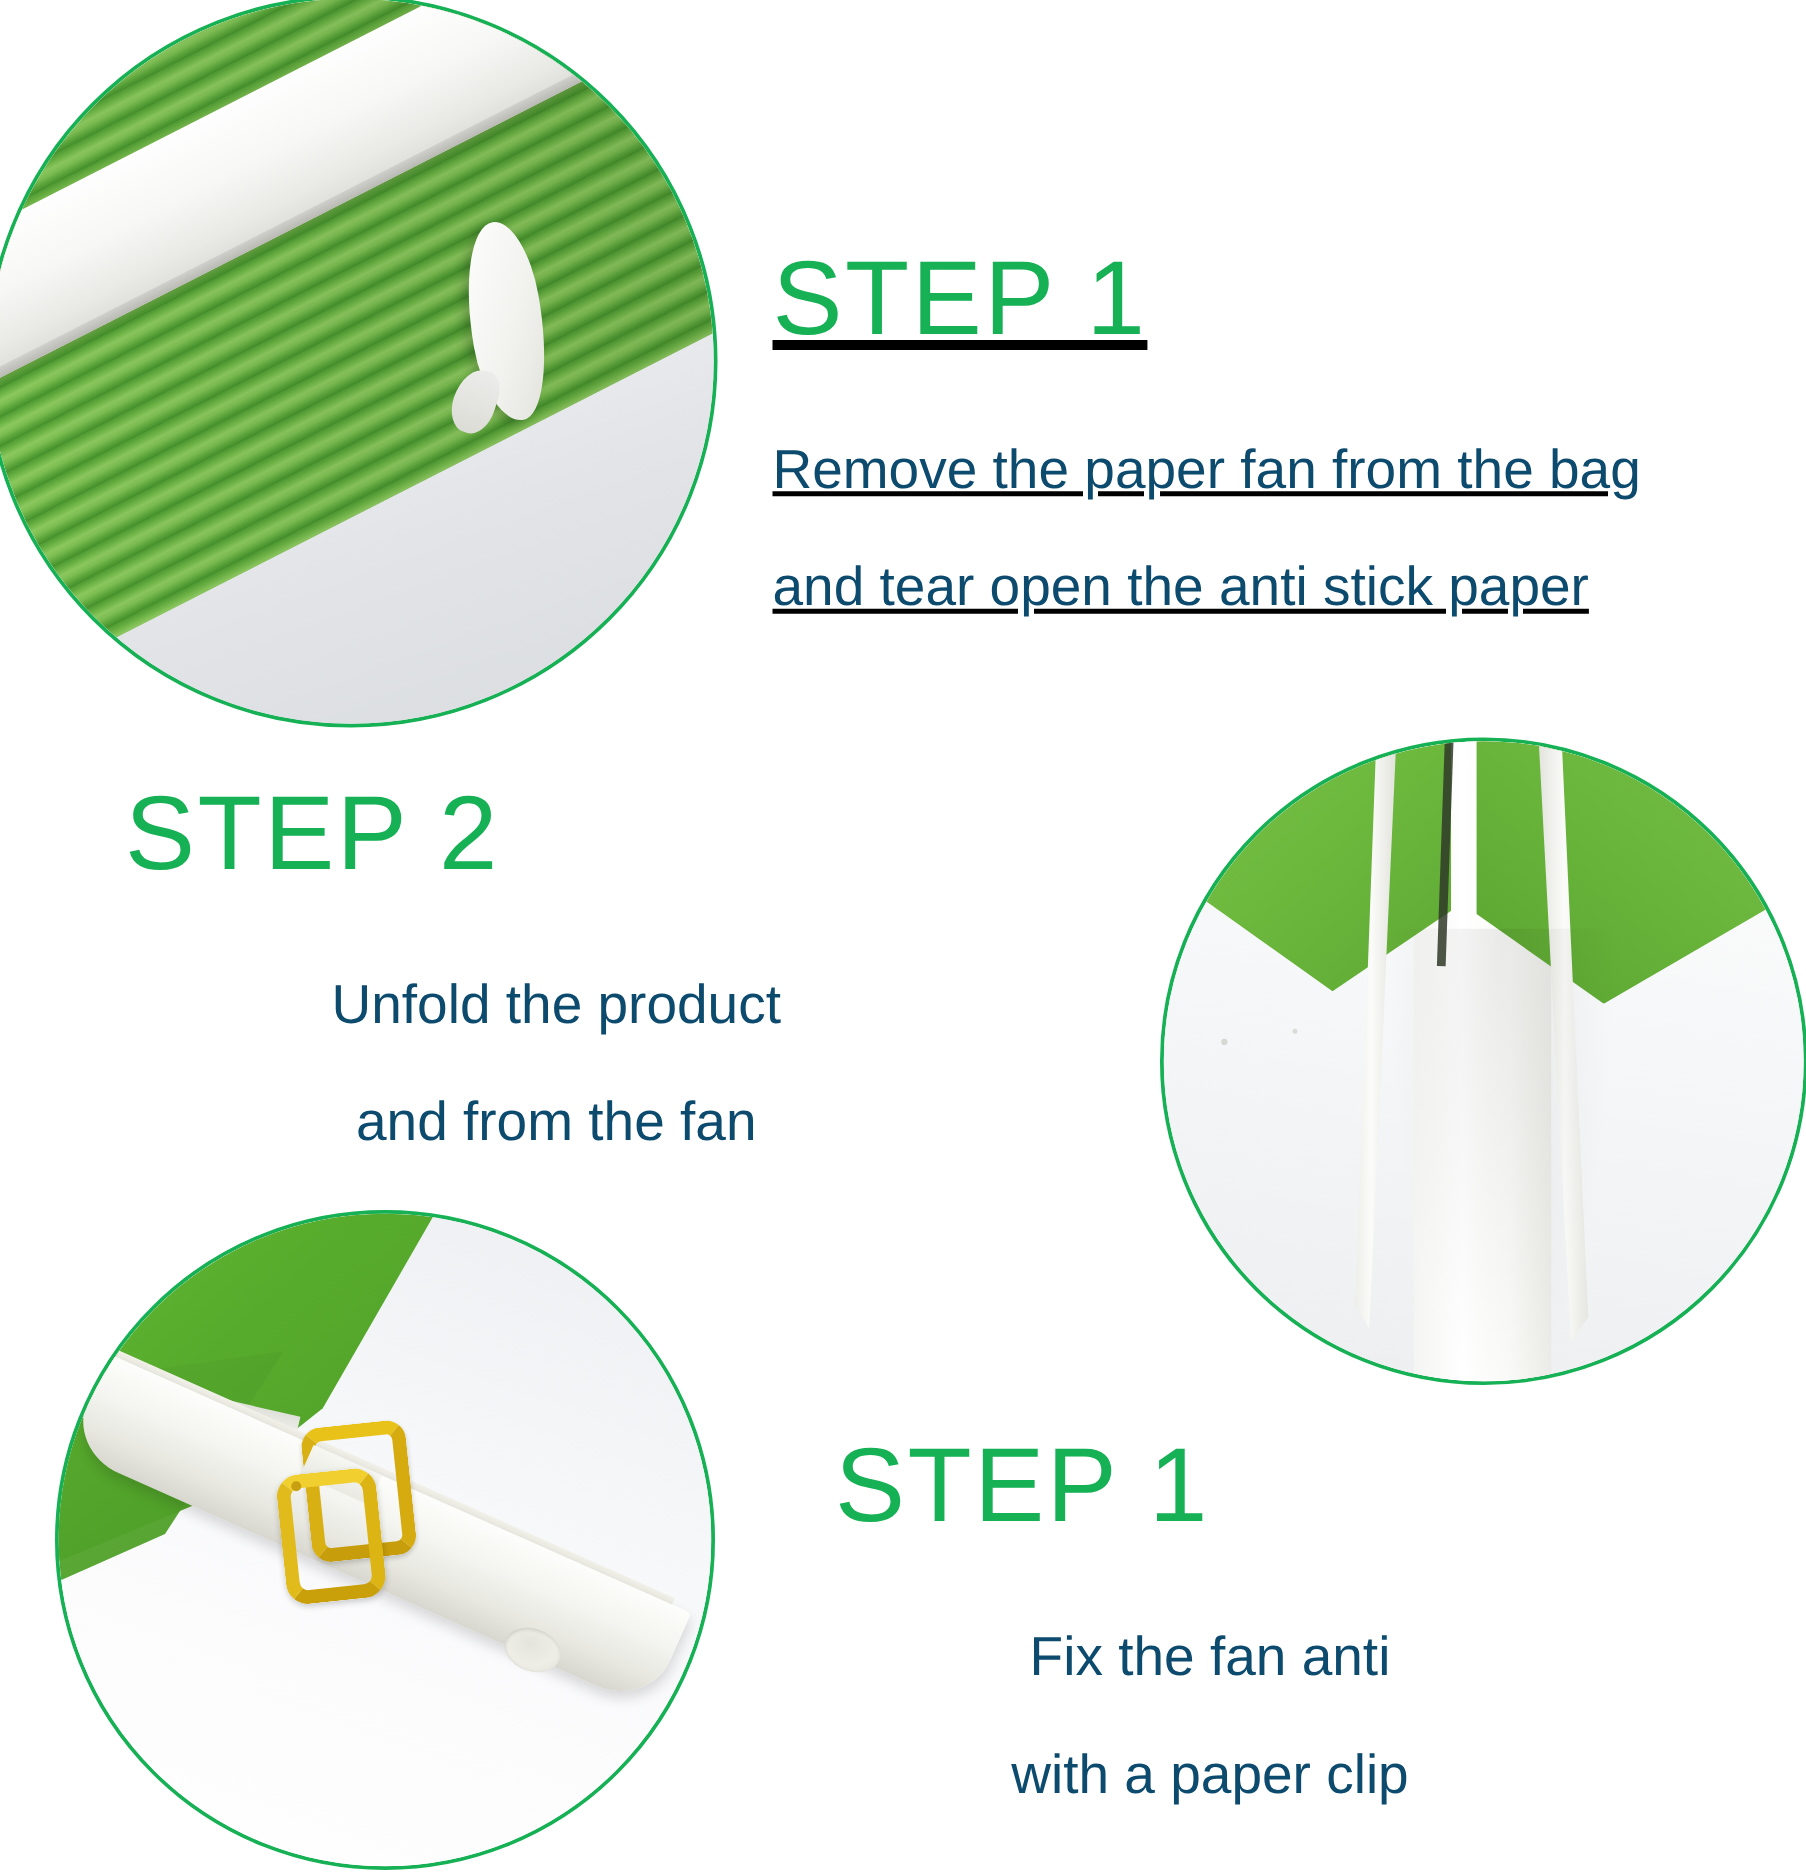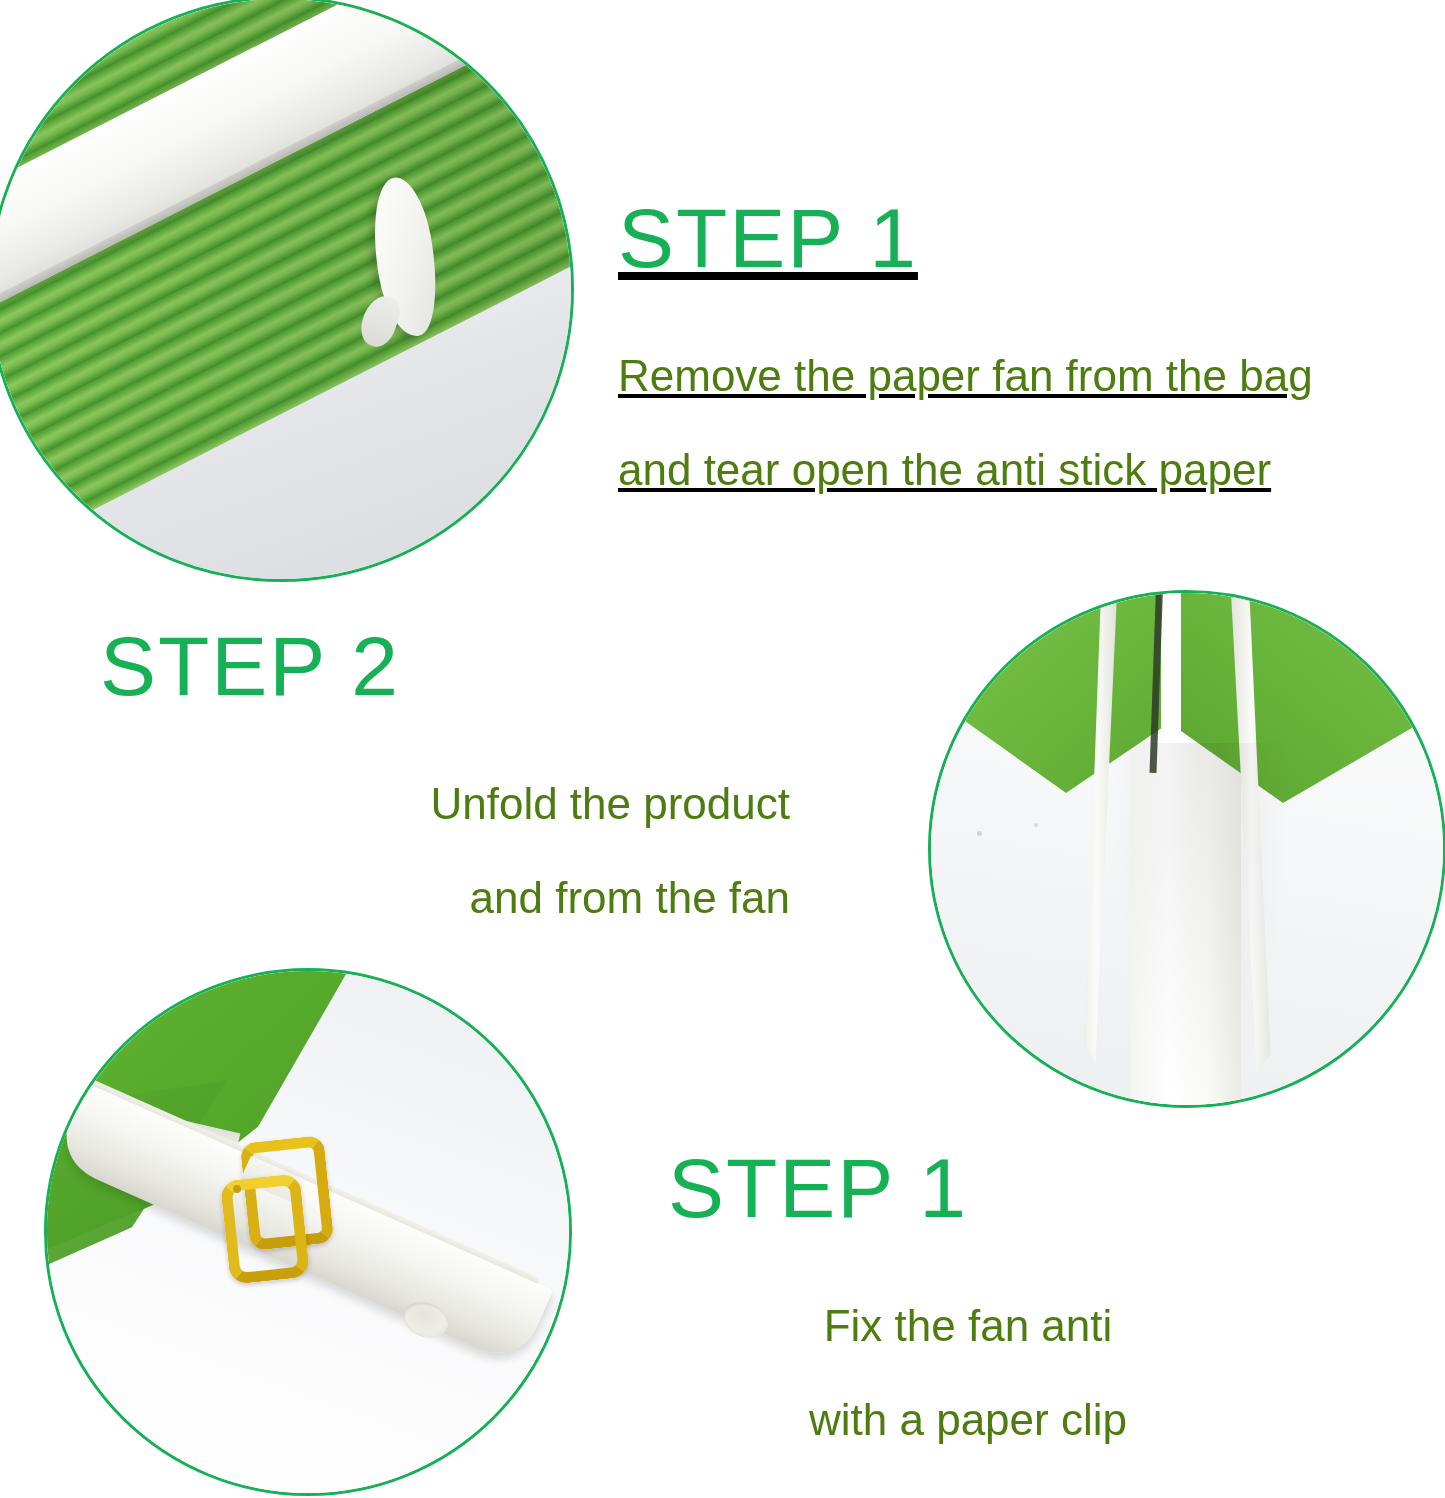--- a/index.html
+++ b/index.html
@@ -238,31 +238,31 @@
     font-weight: 400;
     letter-spacing: 2px;
     line-height: 1;
     color: #16b055;
     white-space: nowrap;
   }
   .step-line {
     font-size: 44px;
     font-weight: 400;
     line-height: 1;
-    color: #4d7c0f;
+    color: #0c4a6e;
     white-space: nowrap;
   }
 
   #step-1 { left: 618px; top: 196px; text-align: left; text-decoration: underline; }
   #step-1 .step-title { margin-bottom: 74px; }
   #step-1 .step-line { margin-bottom: 50px; }
 
   #step-2 { left: 100px; top: 624px; text-align: left; }
   #step-2 .step-title { margin-bottom: 74px; }
-  #step-2 .step-line { margin-bottom: 50px; text-align: right; }
+  #step-2 .step-line { margin-bottom: 50px; text-align: center; }
   #step-2 .step-lines { width: 690px; }
 
   #step-3 { left: 668px; top: 1146px; text-align: left; }
   #step-3 .step-title { margin-bottom: 74px; }
   #step-3 .step-line { margin-bottom: 50px; text-align: center; }
   #step-3 .step-lines { width: 600px; }
 </style>
 </head>
 <body>
 

